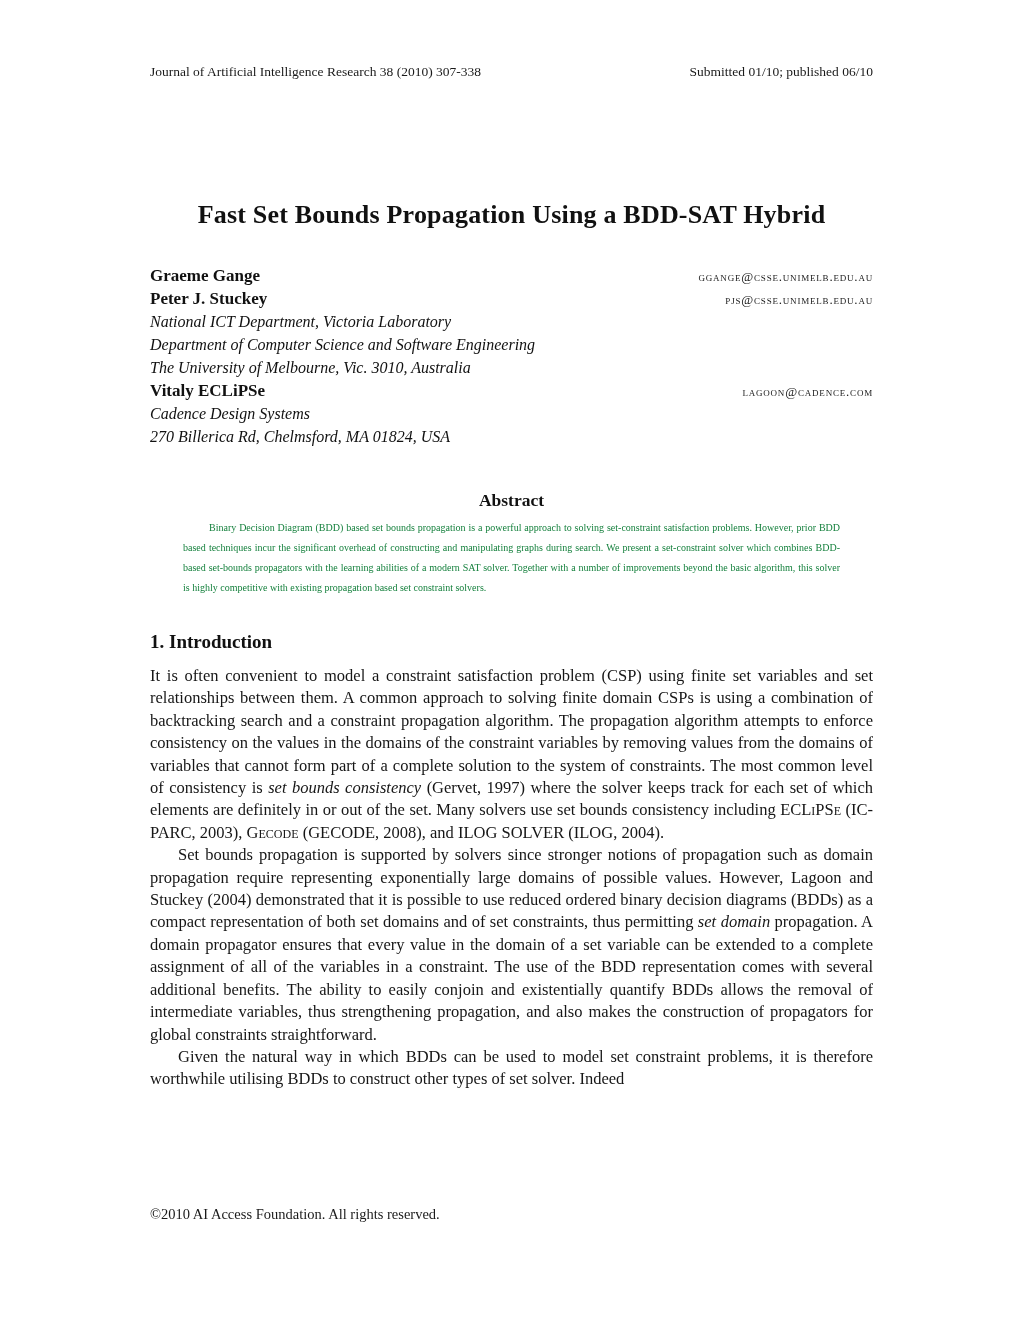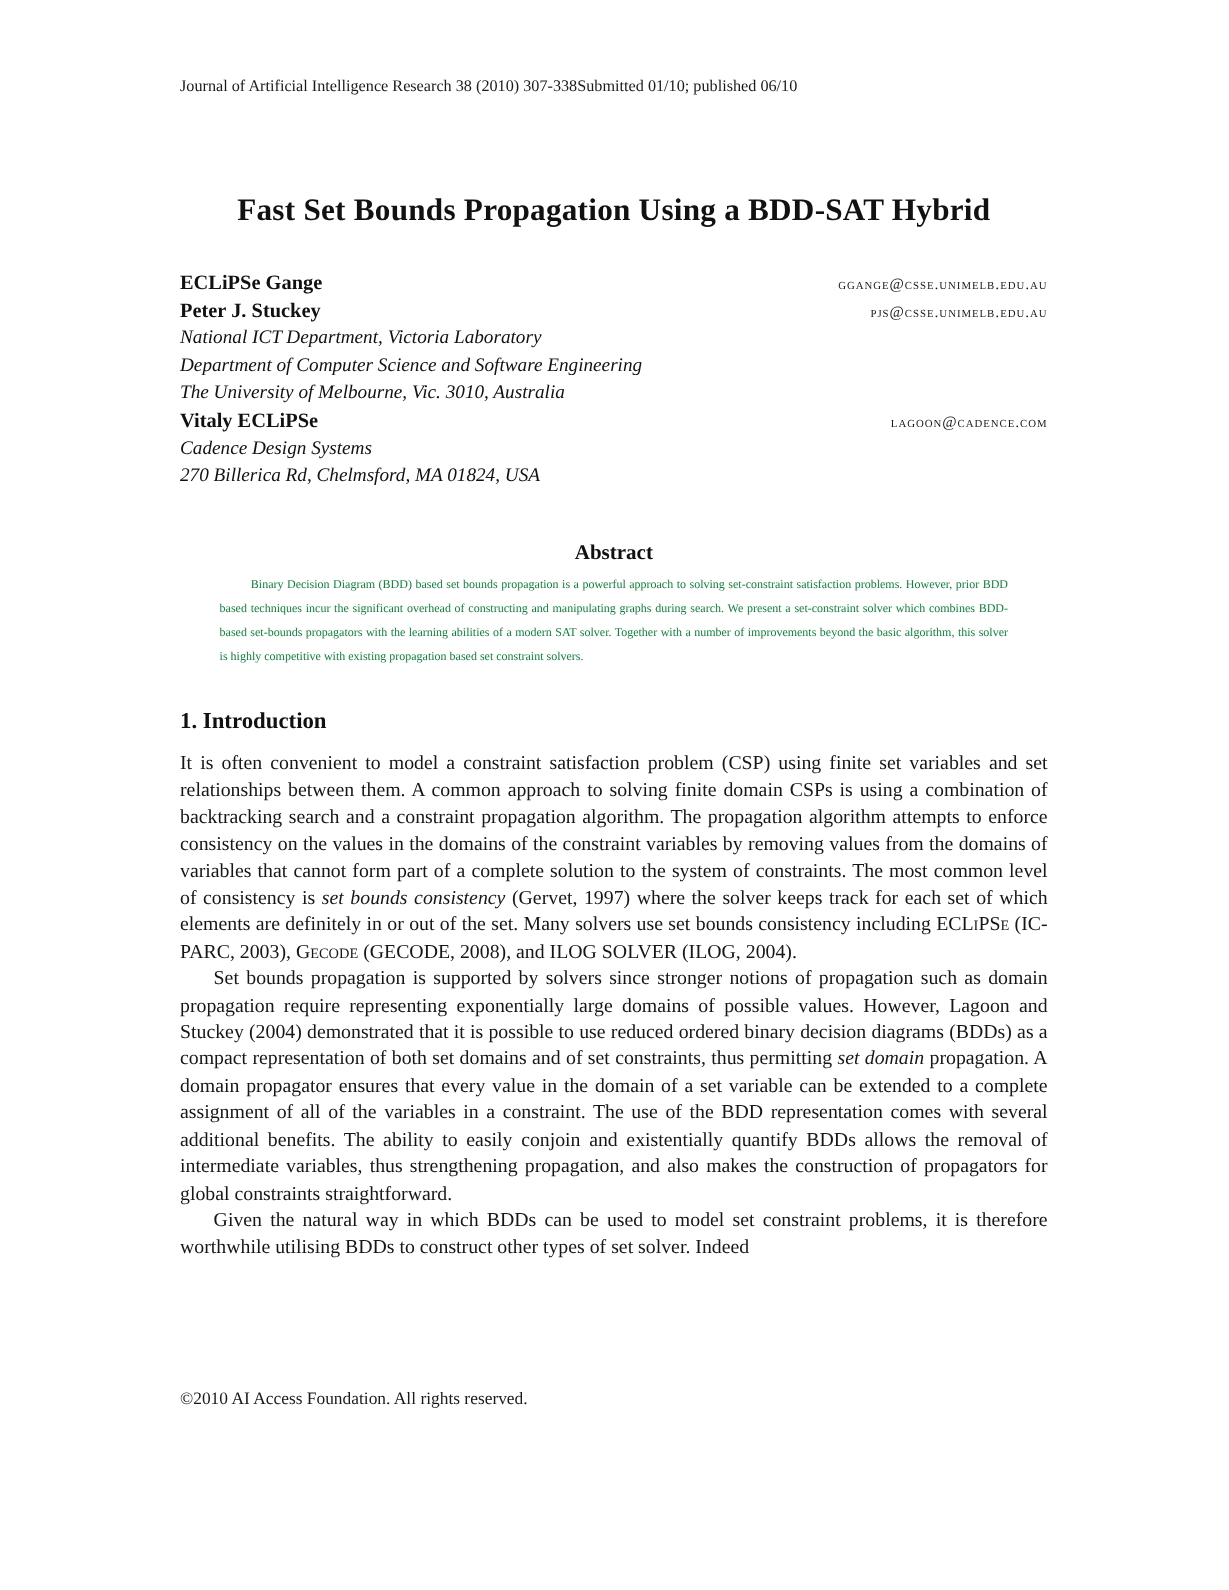--- a/index.html
+++ b/index.html
@@ -16,26 +16,27 @@
     font-family: "Liberation Serif", "DejaVu Serif", serif;
     overflow: hidden;
   }
   .content {
     position: relative;
     margin-left: 150px;
     width: 723px;
   }
   .running-header {
     display: flex;
+    justify-content: space-between;
     padding-top: 64px;
     font-size: 13.5px;
     color: #1a1a1a;
   }
   .paper-title {
-    margin-top: 80px;
+    margin-top: 120px;
     text-align: center;
     font-size: 26px;
     font-weight: bold;
     letter-spacing: 0.2px;
   }
   .authors {
     margin-top: 34px;
   }
   .author-row {
     display: flex;
@@ -89,21 +90,21 @@
   .body-paragraphs p {
     margin: 0;
   }
   .body-paragraphs p.indented {
     text-indent: 28px;
   }
   .seg-italic { font-style: italic; }
   .seg-sc { font-variant: small-caps; }
   .page-footer {
     position: absolute;
-    top: 1158px;
+    top: 1206px;
     left: 150px;
     width: 723px;
     font-size: 14.5px;
     color: #1a1a1a;
   }
 </style>
 </head>
 <body>
 
 <div class="page">
@@ -111,21 +112,21 @@
 
     <div class="running-header">
       <span>Journal of Artificial Intelligence Research 38 (2010) 307-338</span>
       <span>Submitted 01/10; published 06/10</span>
     </div>
 
     <div class="paper-title">Fast Set Bounds Propagation Using a BDD-SAT Hybrid</div>
 
     <div class="authors" id="authors">
         <div class="author-row">
-          <span class="author-name">ECLiPSe Gange</span>
+          <span class="author-name">Graeme Gange</span>
           <span class="author-email">ggange@csse.unimelb.edu.au</span>
         </div>
         <div class="author-row">
           <span class="author-name">Peter J. Stuckey</span>
           <span class="author-email">pjs@csse.unimelb.edu.au</span>
         </div>
         <div class="author-row">
           <span class="affiliation">National ICT Department, Victoria Laboratory</span>
         </div>
         <div class="author-row">

